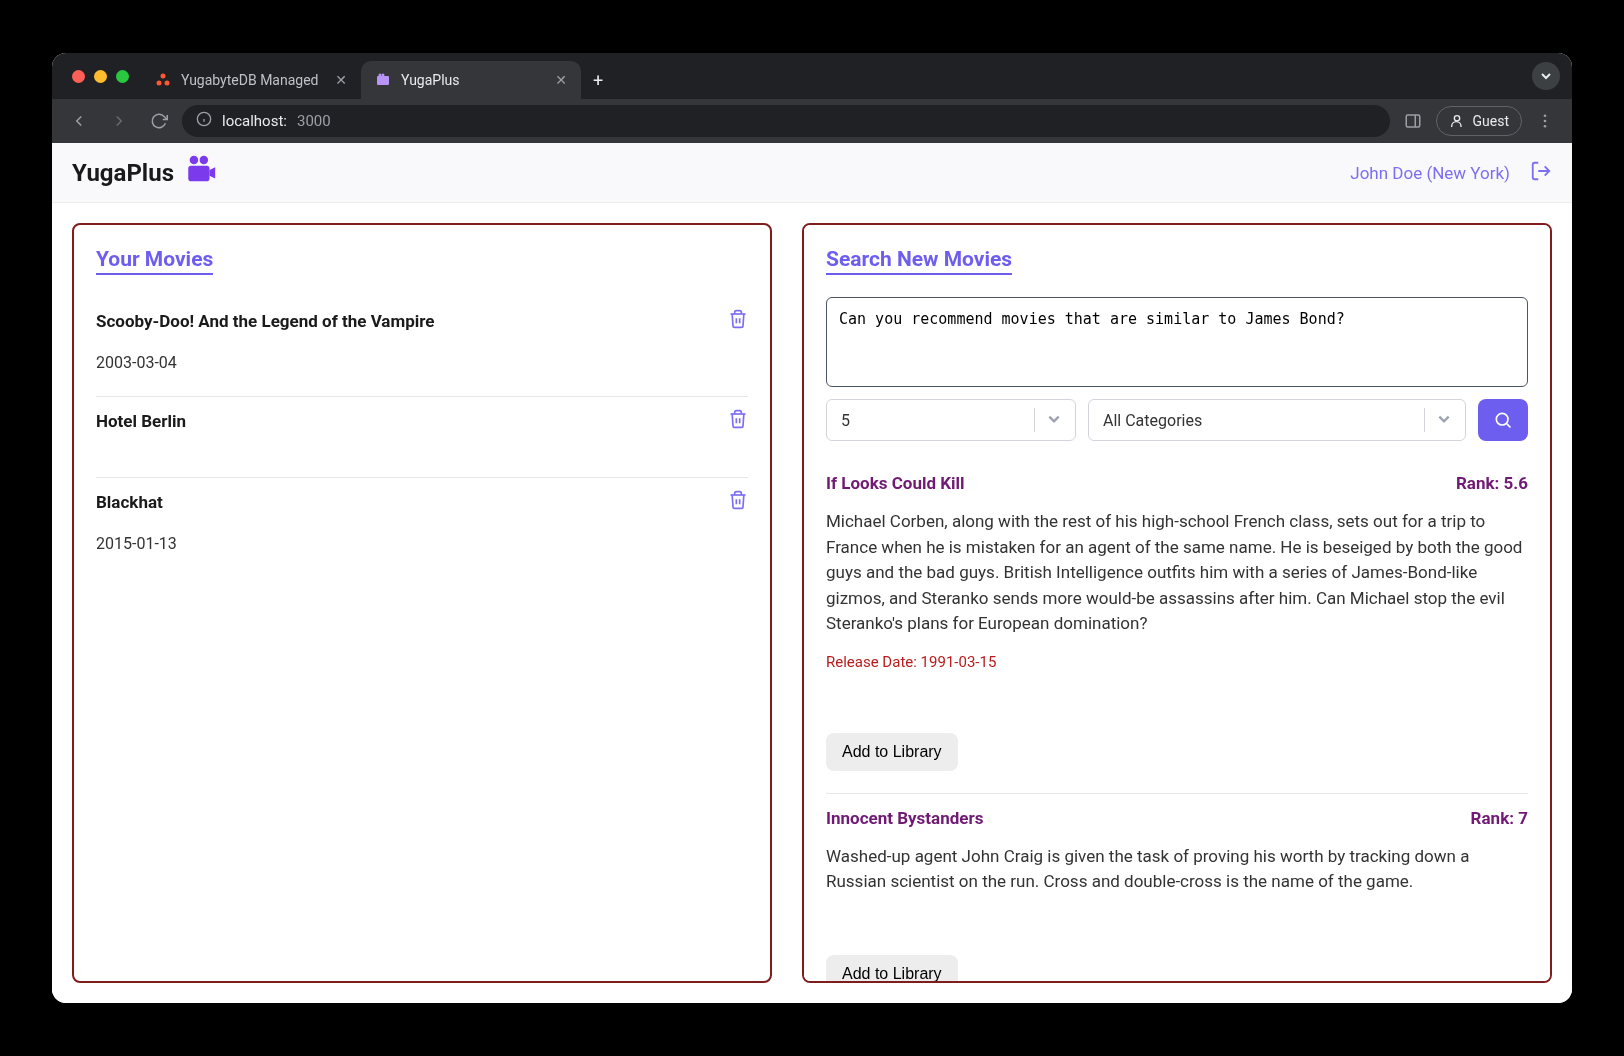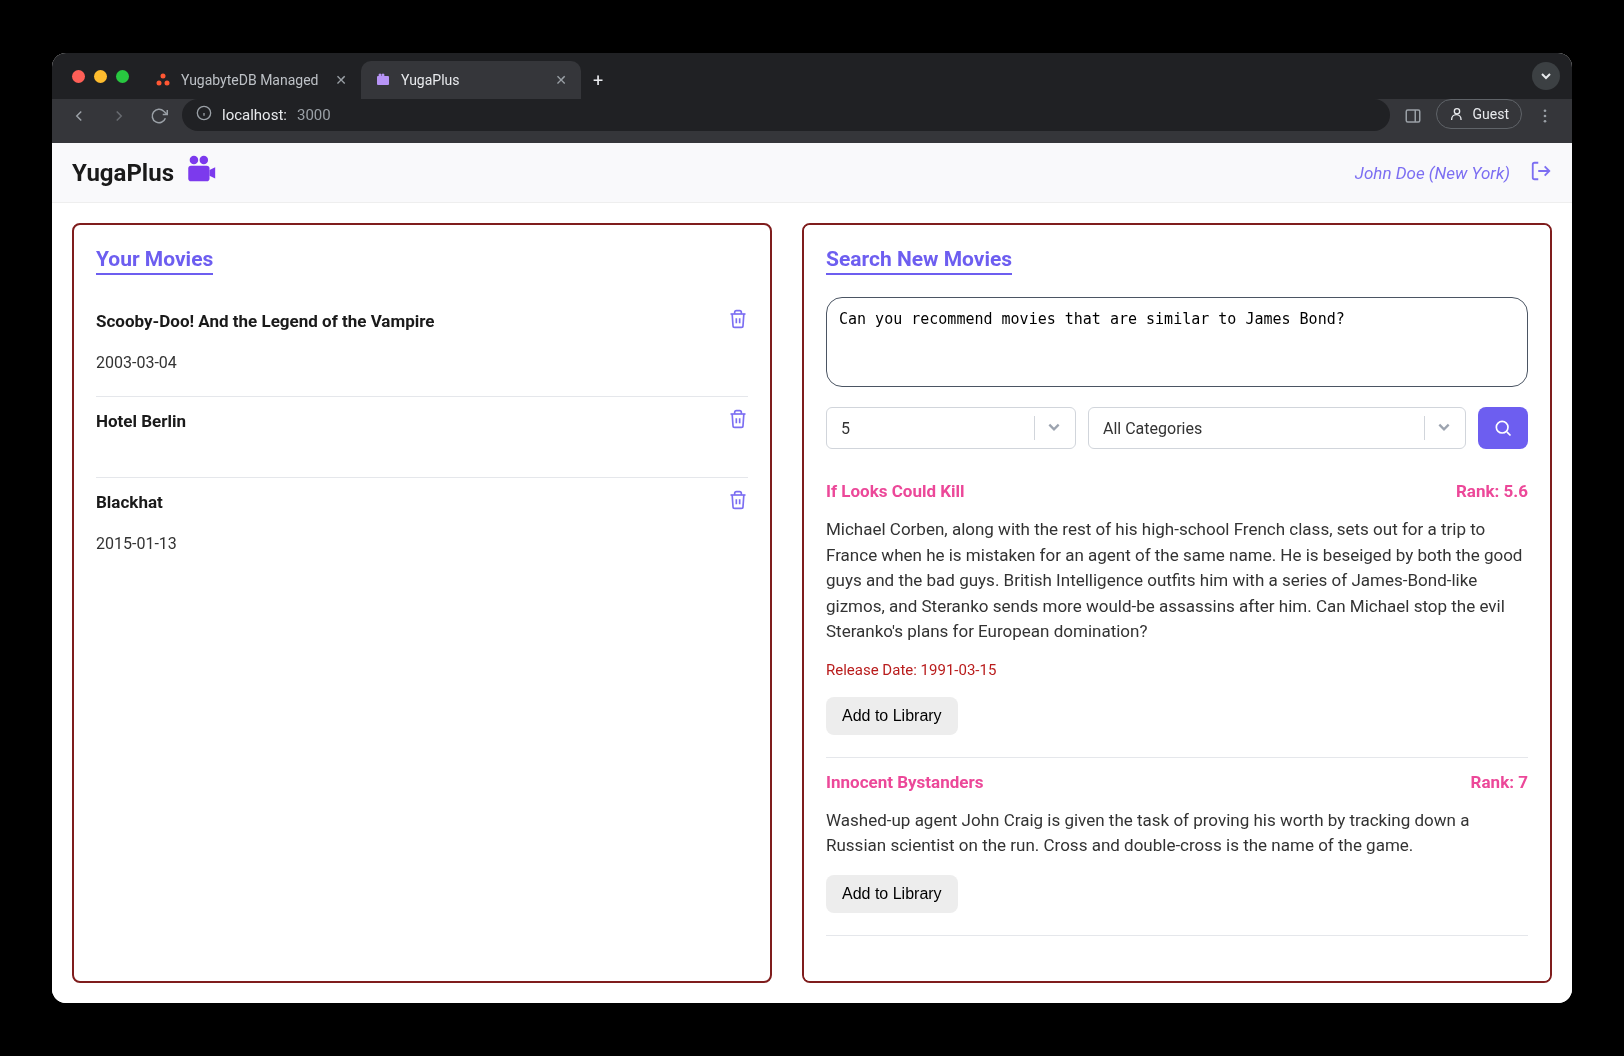--- a/index.html
+++ b/index.html
@@ -71,20 +71,21 @@
       width: 28px; height: 28px;
       border-radius: 50%;
       background: #3c4043;
       color: #e8eaed;
       display:flex; align-items:center; justify-content:center;
     }
     .addr-bar {
       background: #35363a;
       height: 44px;
       display: flex;
+      align-items: center;
       padding: 0 10px;
       gap: 6px;
     }
     .nav-icon {
       width: 34px; height: 34px;
       display: flex; align-items: center; justify-content: center;
       color: #9aa0a6;
       border-radius: 50%;
     }
     .nav-icon svg { width: 18px; height: 18px; }
@@ -121,21 +122,21 @@
       align-items: center;
       padding: 0 20px;
     }
     .brand {
       display: flex; align-items: center; gap: 10px;
       font-size: 24px; font-weight: 700; color: #1a1a1a;
     }
     .brand-icon { color: #7c3aed; }
     .header-right {
       margin-left: auto;
-      display: flex; align-items: center; gap: 20px; font-style: italic;
+      display: flex; align-items: center; gap: 20px;
     }
     .user-link { color: #7c6ef2; font-size: 17px; }
     .logout-icon { color: #7c6ef2; }
     .content {
       flex: 1;
       display: flex;
       gap: 30px;
       padding: 20px;
       background: #fff;
       overflow: hidden;
@@ -176,26 +177,26 @@
       right: 0;
       top: 12px;
       color: #7c6ef2;
       cursor: pointer;
     }
     .trash-btn svg { width: 20px; height: 20px; }
     .search-textarea {
       width: 100%;
       height: 90px;
       border: 1px solid #4b5563;
-      border-radius: 16px;
+      border-radius: 6px;
       padding: 12px;
       font-family: ui-monospace, Menlo, monospace;
       font-size: 15px;
       resize: none;
-      margin-bottom: 16px;
+      margin-bottom: 8px;
     }
     .search-row {
       display: flex;
       gap: 12px;
       margin-bottom: 18px;
     }
     .select {
       border: 1px solid #d1d5db;
       border-radius: 6px;
       height: 42px;
@@ -232,41 +233,42 @@
     .result {
       padding: 14px 0 22px 0;
       border-bottom: 1px solid #e5e7eb;
     }
     .result:last-child { border-bottom: none; }
     .result-head {
       display: flex;
       justify-content: space-between;
       font-weight: 700;
       font-size: 17px;
-      color: #ec4899;
+      color: #701a75;
       margin-bottom: 16px;
     }
     .result-desc {
       font-size: 17px;
       color: #333;
       line-height: 1.5;
       margin-bottom: 16px;
       margin-top: 16px;
     }
     .result-date {
       font-size: 15px; color: #b91c1c;
       margin-bottom: 18px;
     }
     .add-btn {
       background: #ededed;
       border: none;
       border-radius: 8px;
       padding: 10px 16px;
       font-size: 16px;
       cursor: pointer;
+      margin-top: 44px;
     }
   </style>
 </head>
 <body>
 
 <div class="window">
 
   <div class="tab-strip">
     <div class="traffic-lights">
       <div class="tl red"></div>

